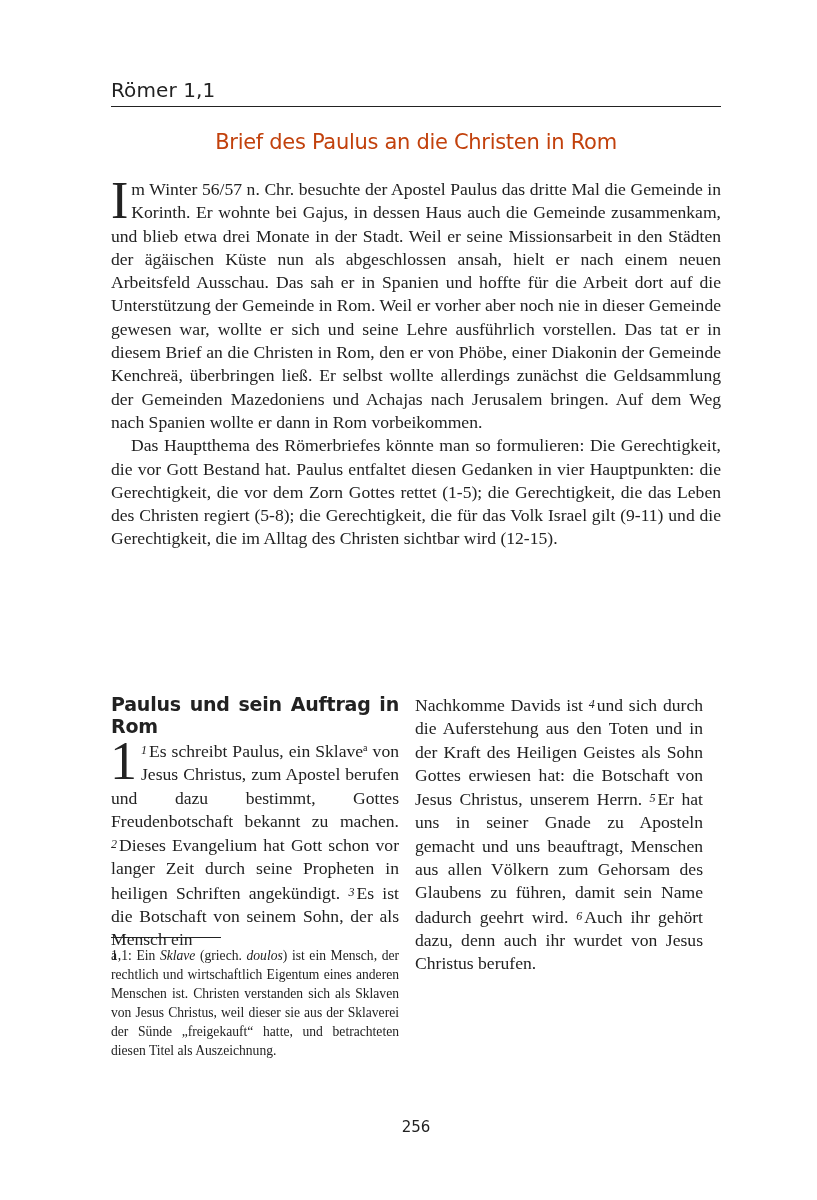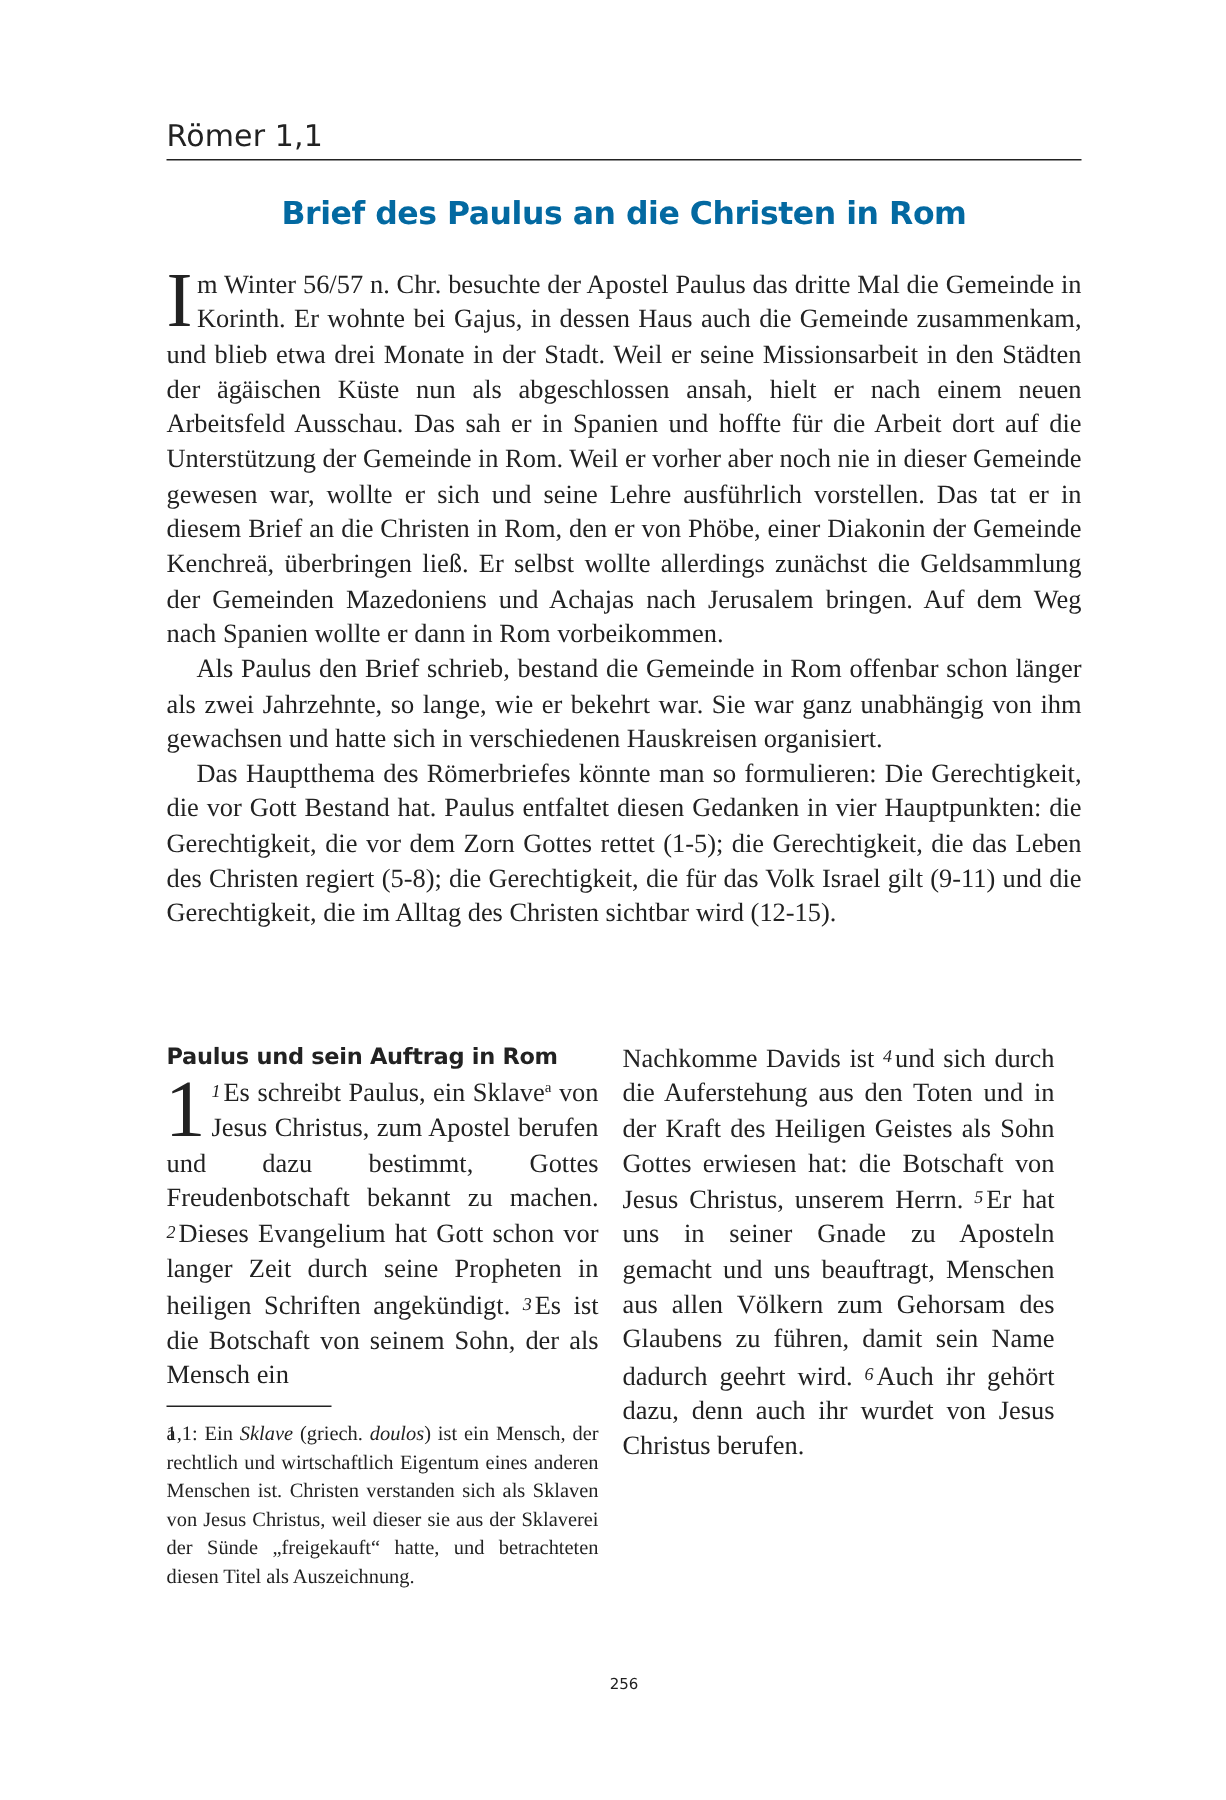--- a/index.html
+++ b/index.html
@@ -1,51 +1,50 @@
 <!DOCTYPE html>
 <html><head>
 <meta charset="utf-8">
 <style>
   html, body { margin: 0; padding: 0; background: #ffffff; }
   body { width: 817px; height: 1200px; position: relative; overflow: hidden; color: #1a1a1a; }
   .page { position: absolute; left: 111px; top: 0; width: 610px; }
   .running-head { position: absolute; top: 78px; left: 0; font-family: "DejaVu Sans", sans-serif; font-size: 20px; color: #222; letter-spacing: 0.1px; }
   .head-rule { position: absolute; top: 106px; left: 0; width: 610px; height: 0; border-top: 1.3px solid #222; }
-  .book-title { position: absolute; top: 130px; left: 0; width: 610px; text-align: center; font-family: "DejaVu Sans", sans-serif; font-weight: bold; font-size: 21px; color: #0369a1; letter-spacing: -0.3px; }
+  .book-title { position: absolute; top: 130px; left: 0; width: 610px; text-align: center; font-family: "DejaVu Sans", sans-serif; font-weight: normal; font-size: 21px; color: #c2410c; letter-spacing: -0.3px; }
   .intro { position: absolute; top: 178px; left: 0; width: 610px; font-family: "Liberation Serif", serif; font-size: 17.6px; line-height: 23.3px; text-align: justify; hyphens: manual; color: #222; }
   .intro p { margin: 0; }
   .intro p.indent { text-indent: 20px; }
   .dropcap-i { float: left; font-size: 52px; line-height: 42px; margin: 2px 3px -2px 0; font-family: "Liberation Serif", serif; }
   .col { position: absolute; top: 693px; width: 288px; font-family: "Liberation Serif", serif; font-size: 17.6px; line-height: 23.3px; text-align: justify; color: #222; }
   .col-left { left: 0; }
   .col-right { left: 304px; top: 693px; }
-  .section-heading { font-family: "DejaVu Sans", sans-serif; font-weight: bold; font-size: 15px; line-height: 22px; color: #222; margin: 0 0 -1px 0; letter-spacing: -0.2px; }
+  .section-heading { font-family: "DejaVu Sans", sans-serif; font-weight: bold; font-size: 19px; line-height: 22px; color: #222; margin: 0 0 -1px 0; letter-spacing: -0.2px; }
   .col p { margin: 0; }
   .col p.indent { text-indent: 20px; }
   .chapter-num { float: left; font-size: 54px; line-height: 44px; margin: 3px 4px -4px -1px; font-family: "Liberation Serif", serif; }
   .vnum { font-style: italic; font-size: 12px; vertical-align: 3px; margin-right: 2px; }
   .fnmark { font-size: 10px; vertical-align: 6px; }
   .fn-rule { position: absolute; top: 937px; left: 0; width: 110px; border-top: 1px solid #222; }
   .footnote { position: absolute; top: 946px; left: 0; width: 288px; font-family: "Liberation Serif", serif; font-size: 13.6px; line-height: 19px; text-align: justify; color: #222; }
   .footnote .fn-label { position: absolute; left: 0; top: 0; }
   .footnote .fn-body { }
-  .page-number { position: absolute; top: 1118px; left: 0; width: 610px; text-align: center; font-family: "DejaVu Sans", sans-serif; font-size: 10px; color: #222; }
+  .page-number { position: absolute; top: 1118px; left: 0; width: 610px; text-align: center; font-family: "DejaVu Sans", sans-serif; font-size: 15px; color: #222; }
 </style>
 </head>
 <body>
 
 <div class="page">
   <div class="running-head">Römer 1,1</div>
   <div class="head-rule"></div>
 
   <div class="book-title">Brief des Paulus an die Christen in Rom</div>
 
   <div class="intro">
     <p><span class="dropcap-i">I</span><span>m Winter 56/57 n. Chr. besuchte der Apostel Paulus das dritte Mal die Ge­meinde in Korinth. Er wohnte bei Gajus, in dessen Haus auch die Gemeinde zusammenkam, und blieb etwa drei Monate in der Stadt. Weil er seine Missi­onsarbeit in den Städten der ägäischen Küste nun als abgeschlossen ansah, hielt er nach einem neuen Arbeitsfeld Ausschau. Das sah er in Spanien und hoffte für die Arbeit dort auf die Unterstützung der Gemeinde in Rom. Weil er vorher aber noch nie in dieser Gemeinde gewesen war, wollte er sich und seine Lehre ausführlich vorstellen. Das tat er in diesem Brief an die Christen in Rom, den er von Phöbe, einer Diakonin der Gemeinde Kenchreä, überbringen ließ. Er selbst wollte allerdings zunächst die Geldsammlung der Gemeinden Mazedoniens und Achajas nach Jerusalem bringen. Auf dem Weg nach Spanien wollte er dann in Rom vorbeikommen.</span></p>
-    <p class="indent">Als Paulus den Brief schrieb, bestand die Gemeinde in Rom offenbar schon länger als zwei Jahrzehnte, so lange, wie er bekehrt war. Sie war ganz unabhängig von ihm gewachsen und hatte sich in verschiedenen Hauskreisen organisiert.</p>
     <p class="indent">Das Hauptthema des Römerbriefes könnte man so formulieren: Die Ge­rechtigkeit, die vor Gott Bestand hat. Paulus entfaltet diesen Gedanken in vier Hauptpunkten: die Gerechtigkeit, die vor dem Zorn Gottes rettet (1-5); die Gerechtigkeit, die das Leben des Christen regiert (5-8); die Gerechtigkeit, die für das Volk Israel gilt (9-11) und die Gerechtigkeit, die im Alltag des Christen sichtbar wird (12-15).</p>
   </div>
 
   <div class="col col-left">
     <div class="section-heading">Paulus und sein Auftrag in Rom</div>
     <p><span class="chapter-num">1</span><span class="vnum">1</span><span>Es schreibt Paulus, ein Sklave</span><sup class="fnmark">a</sup><span> von Jesus Christus, zum Apostel berufen und dazu bestimmt, Gottes Freudenbotschaft bekannt zu ma­chen. </span><span class="vnum">2</span><span>Dieses Evangelium hat Gott schon vor langer Zeit durch seine Propheten in heiligen Schriften an­gekündigt. </span><span class="vnum">3</span><span>Es ist die Botschaft von seinem Sohn, der als Mensch ein</span></p>
   </div>
 
   <div class="fn-rule"></div>
   <div class="footnote">

